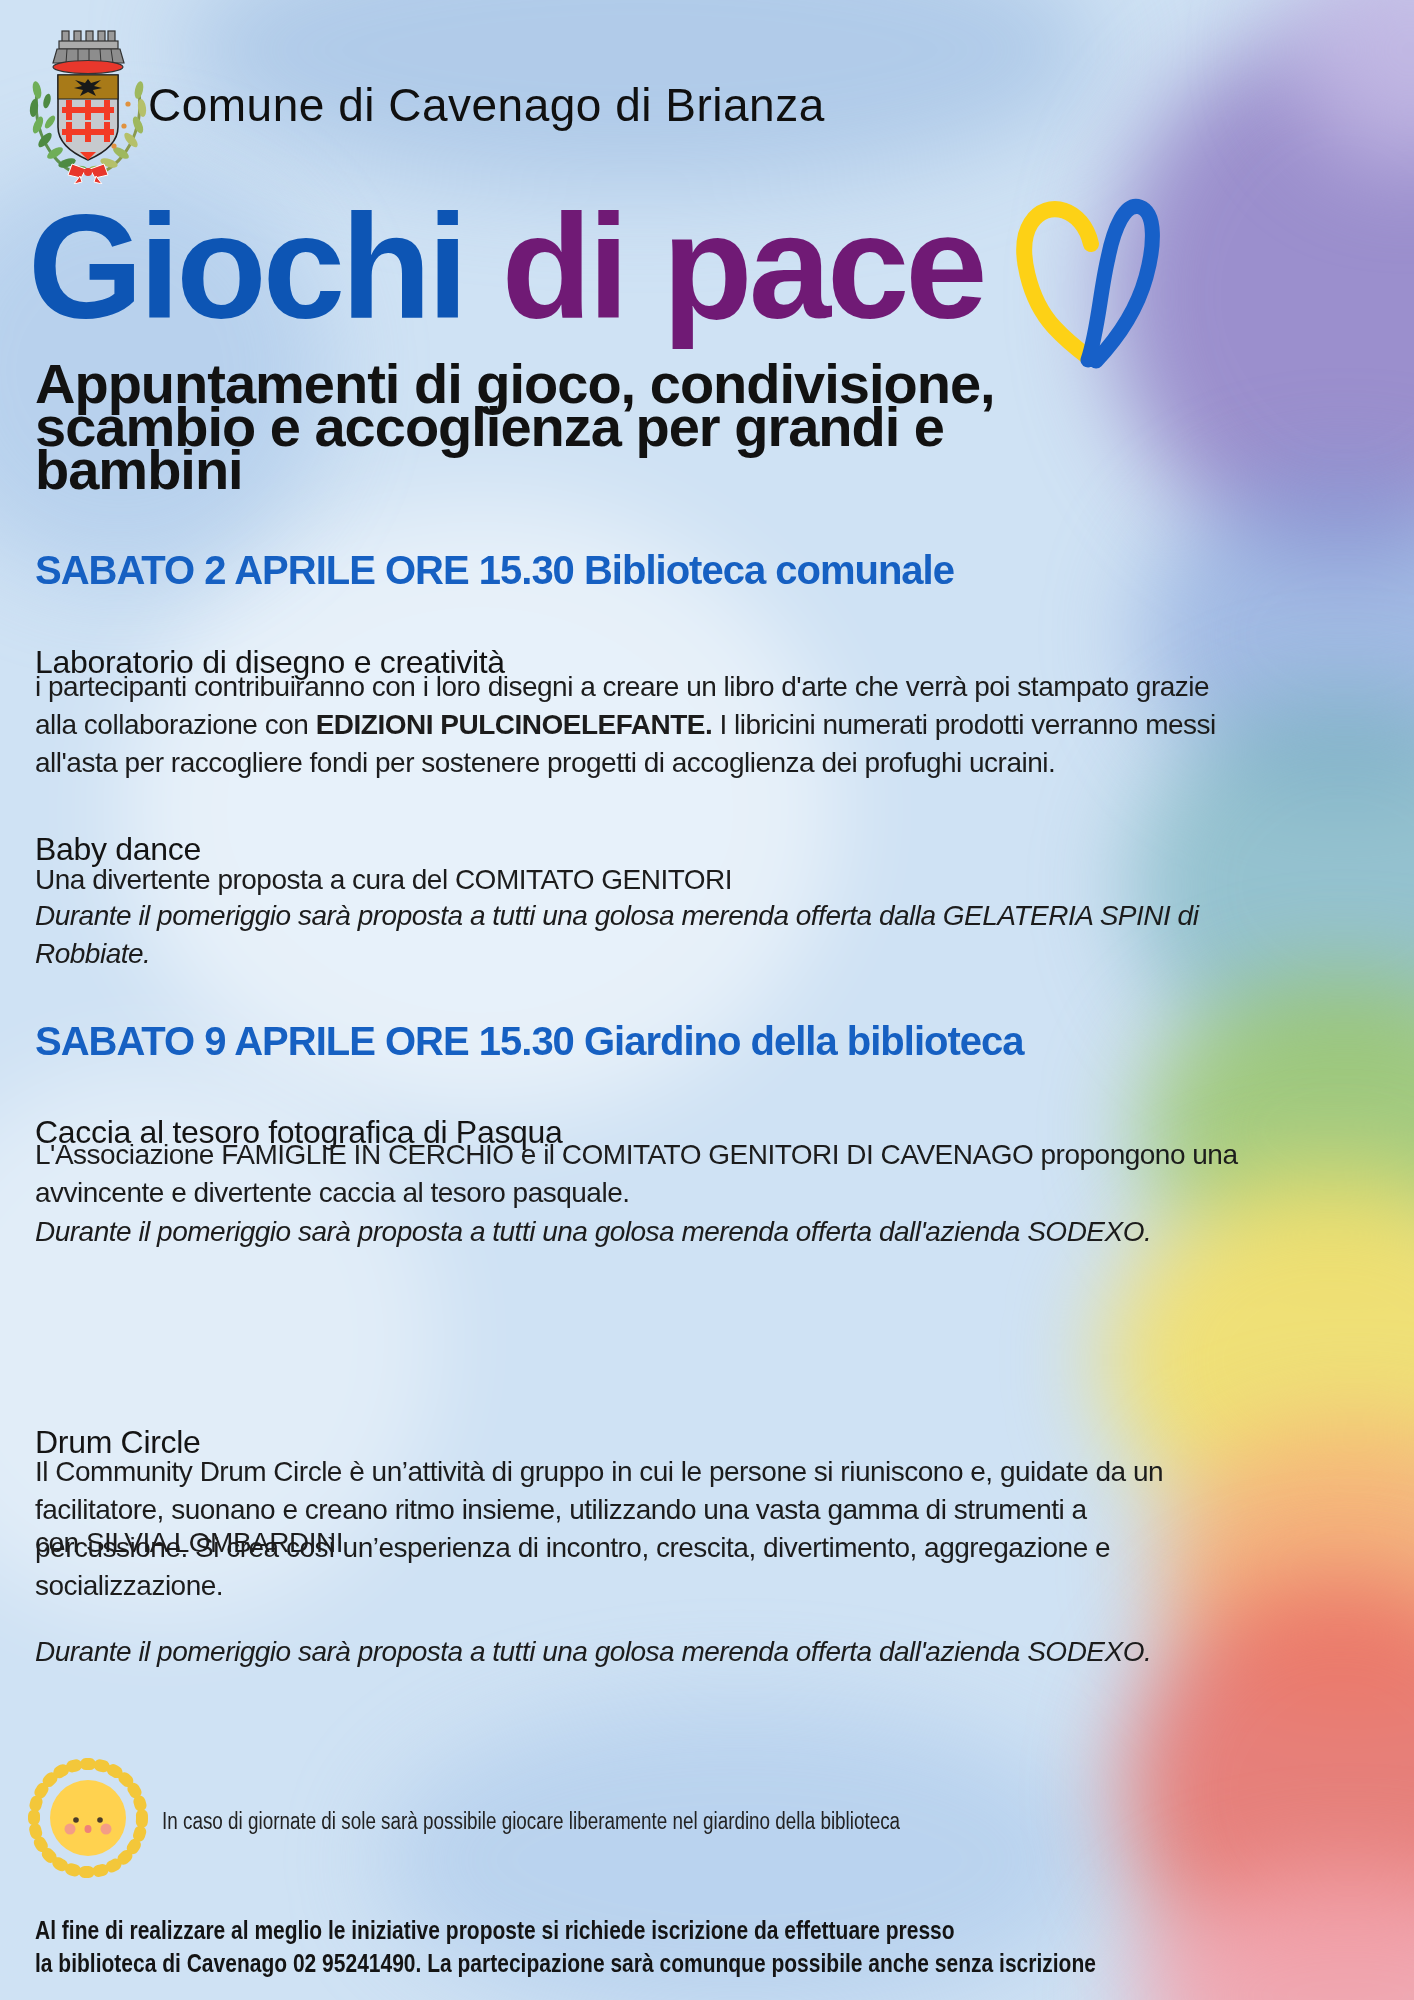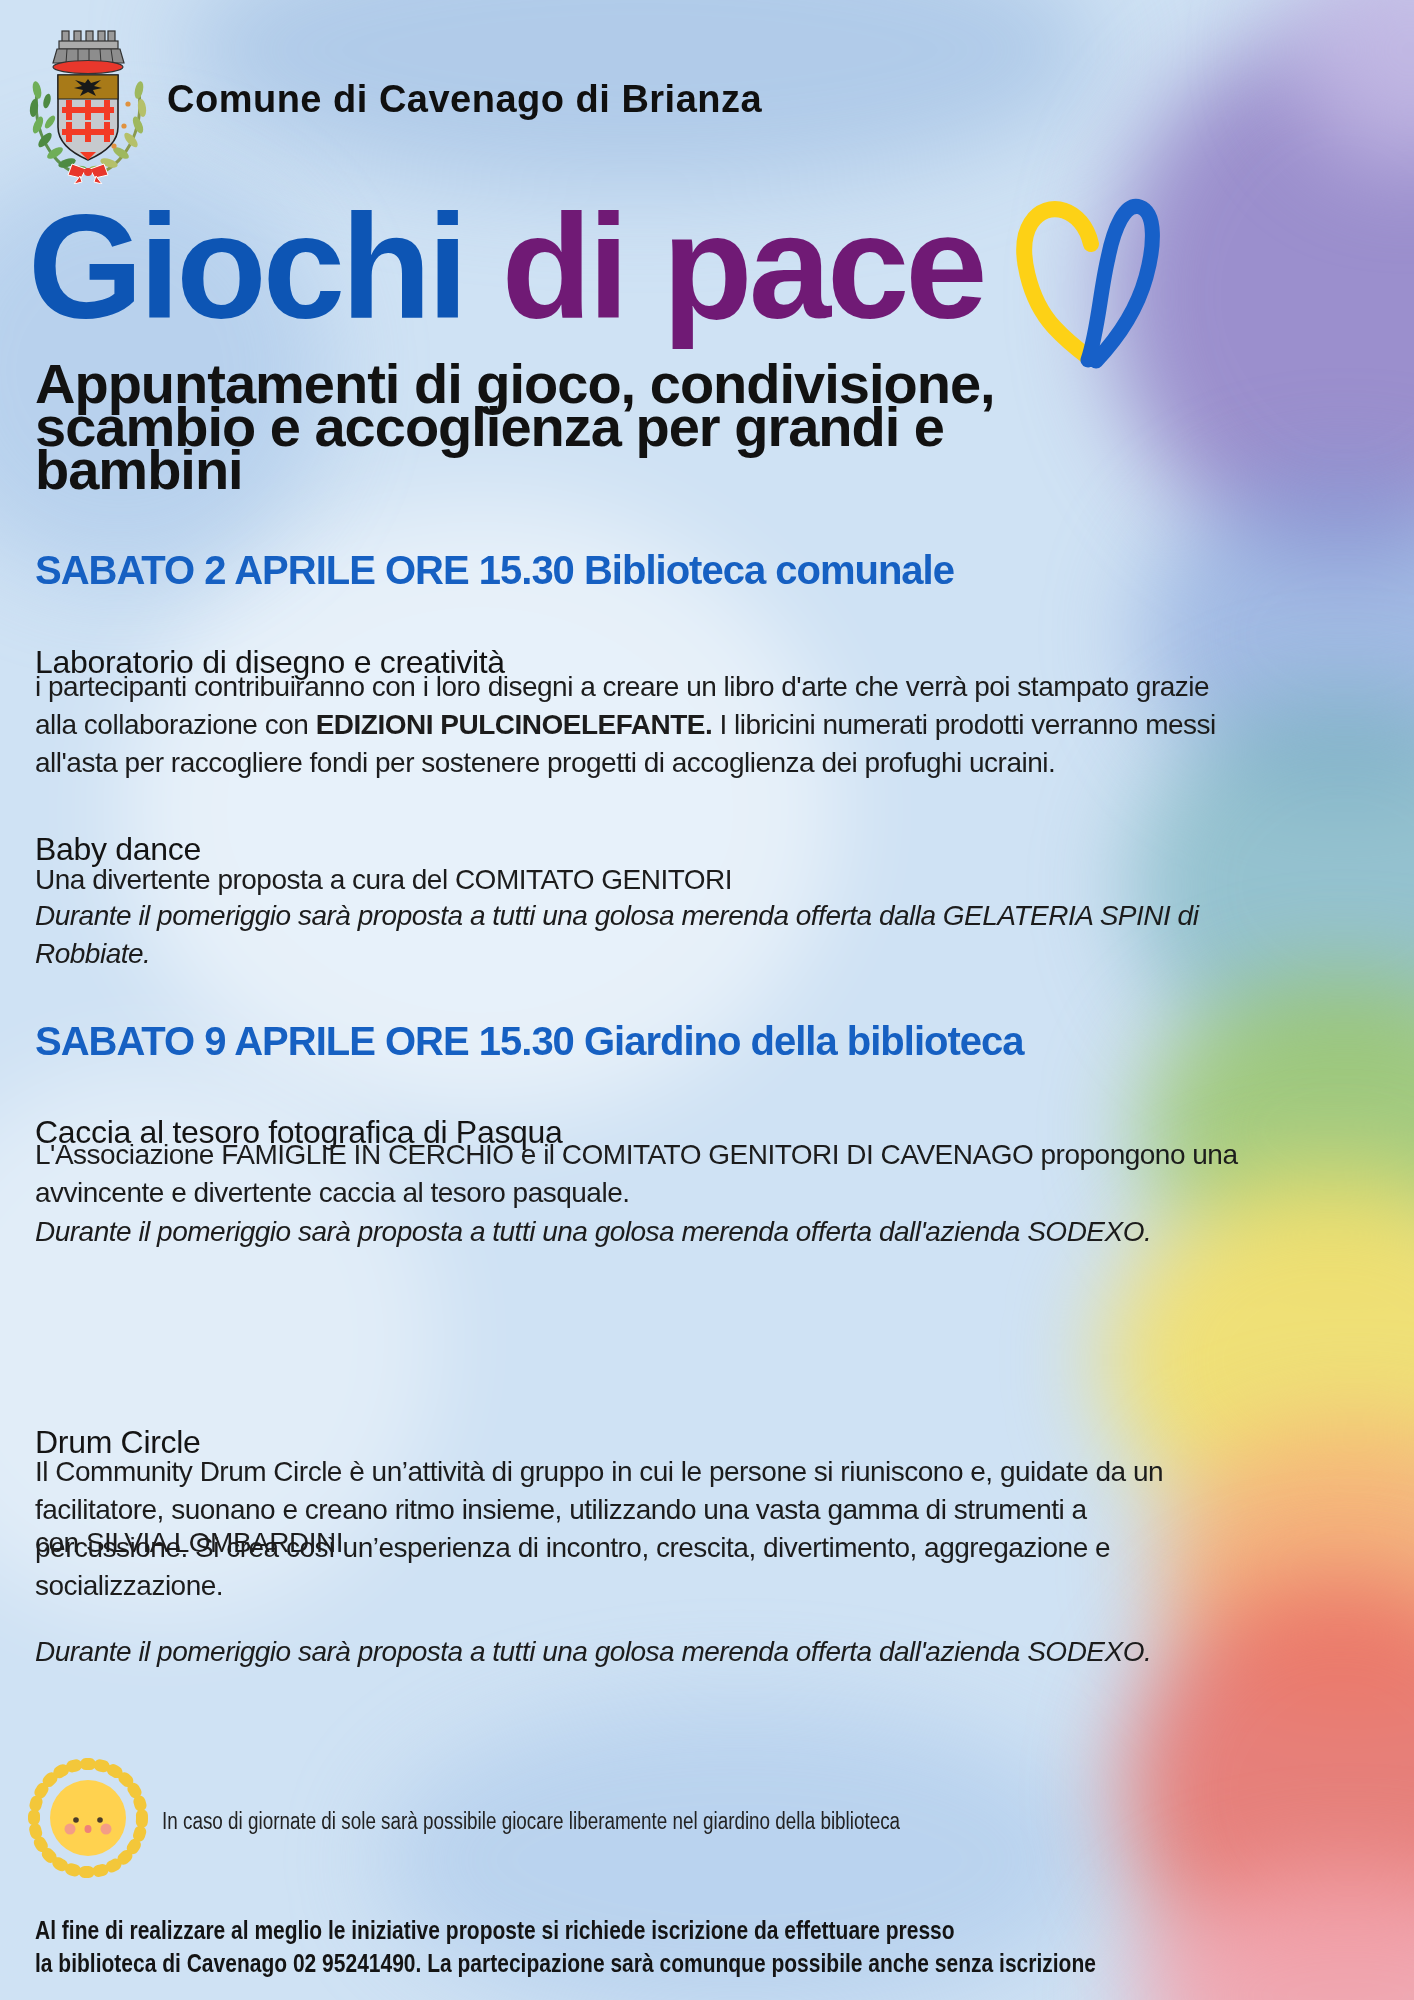--- a/index.html
+++ b/index.html
@@ -28,21 +28,21 @@
   .b-orange{left:1160px;top:1425px;width:390px;height:290px;background:rgba(246,178,120,.92);}
   .b-red{left:1125px;top:1575px;width:430px;height:430px;background:rgba(234,111,101,.85);}
   .b-pink{left:1135px;top:1870px;width:430px;height:250px;background:rgba(243,165,175,.88);}
 
   .content{position:absolute;inset:0;z-index:2;}
 
   
   .coa{position:absolute;left:22px;top:26px;width:132px;height:158px;}
   .municipality{
     position:absolute;left:148px;top:78px;
-    font-size:38px;font-weight:700;color:#101010;letter-spacing:.5px;margin-left:19px;
+    font-size:46px;font-weight:400;color:#101010;letter-spacing:.5px;
   }
 
   
   .title{position:absolute;left:28px;top:193px;font-size:148px;font-weight:700;
          letter-spacing:-4px;line-height:1;white-space:nowrap;}
   .title .w1{color:#0d55b4;}
   .title .w2{color:#701a75;}
   .heart{position:absolute;left:1003px;top:184px;width:170px;height:192px;}
 
   .subtitle{

